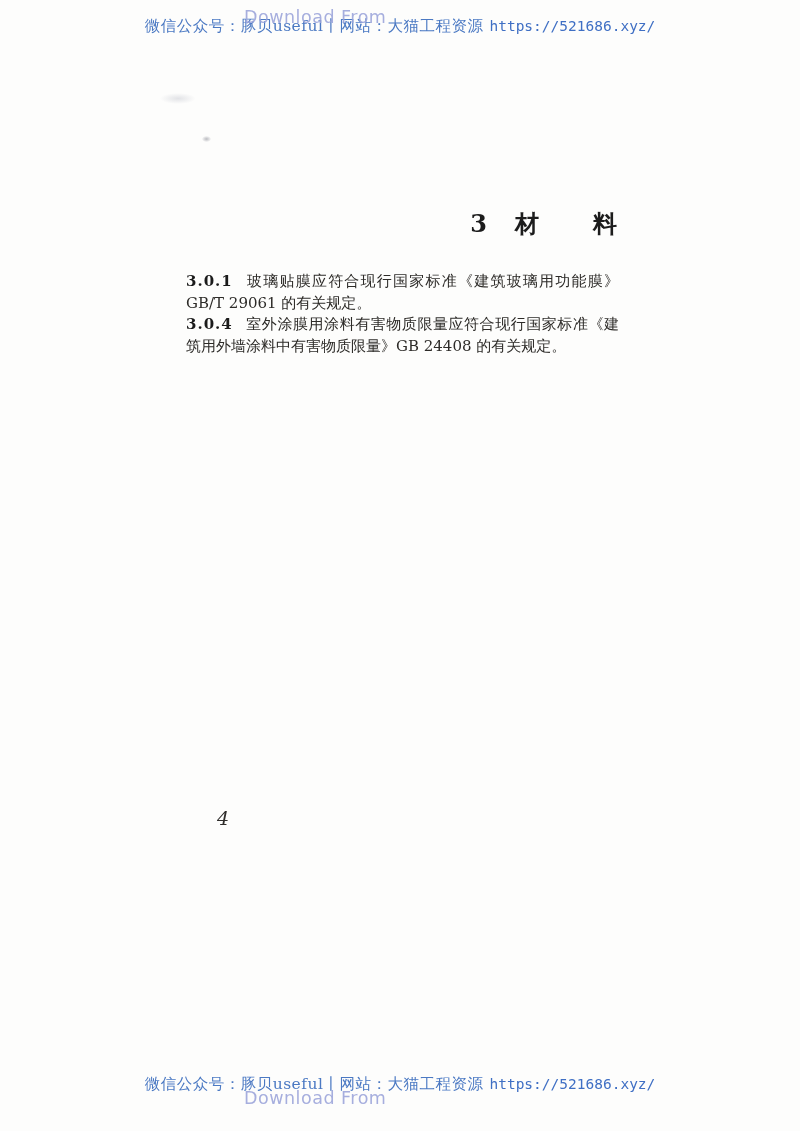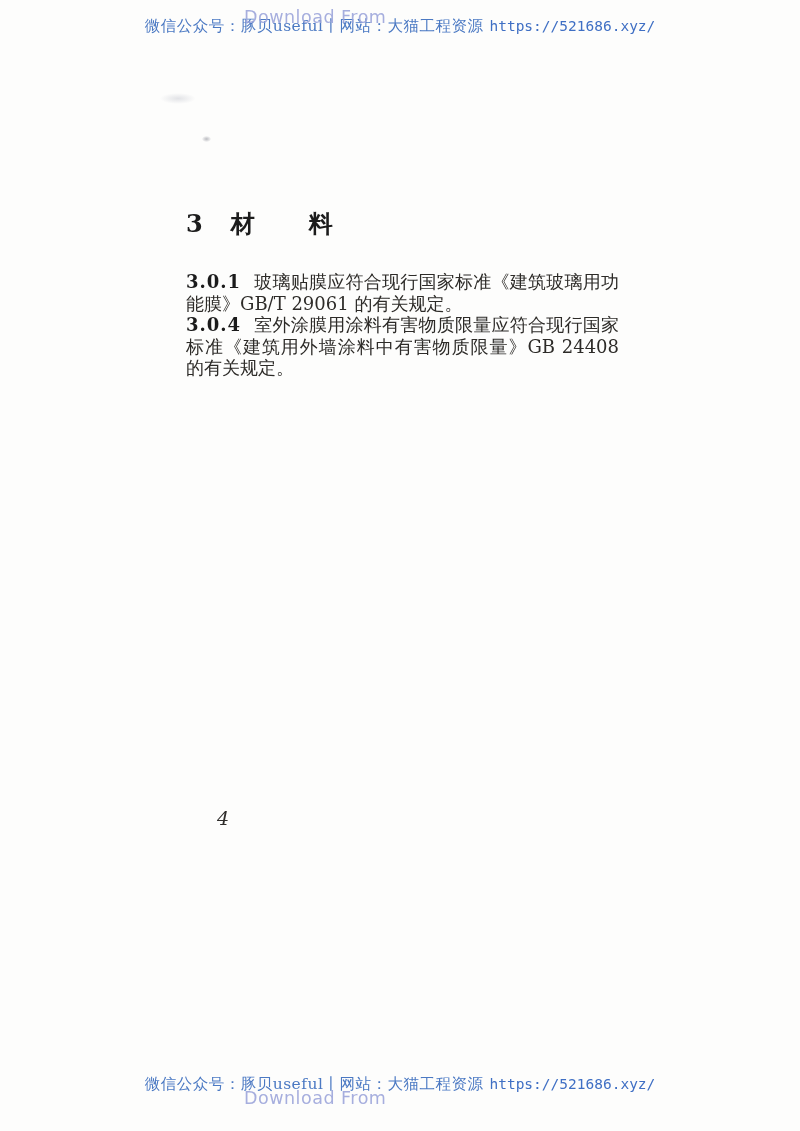--- a/index.html
+++ b/index.html
@@ -51,34 +51,34 @@
   }
   .wm-top { top: 7px; }
   .wm-bottom { top: 1088px; }
   
   .doc-title {
     position: absolute;
     top: 208px;
     left: 186px;
     width: 433px;
     margin: 0;
-    text-align: left;
+    text-align: right;
     font-size: 24px;
     font-weight: bold;
     letter-spacing: 2px;
     color: #1c1c1c;
     font-family: "DejaVu Serif", "Liberation Serif", serif;
   }
   
   .content {
     position: absolute;
     top: 271px;
     left: 186px;
     width: 433px;
-    font-size: 18px;
+    font-size: 15px;
     line-height: 21.5px;
     color: #2d2b28;
     text-align: justify;
   }
   .clause { margin: 0; }
   .clause-num {
     font-weight: bold;
     color: #1b1b1b;
     letter-spacing: 1px;
     margin-right: 13px;

